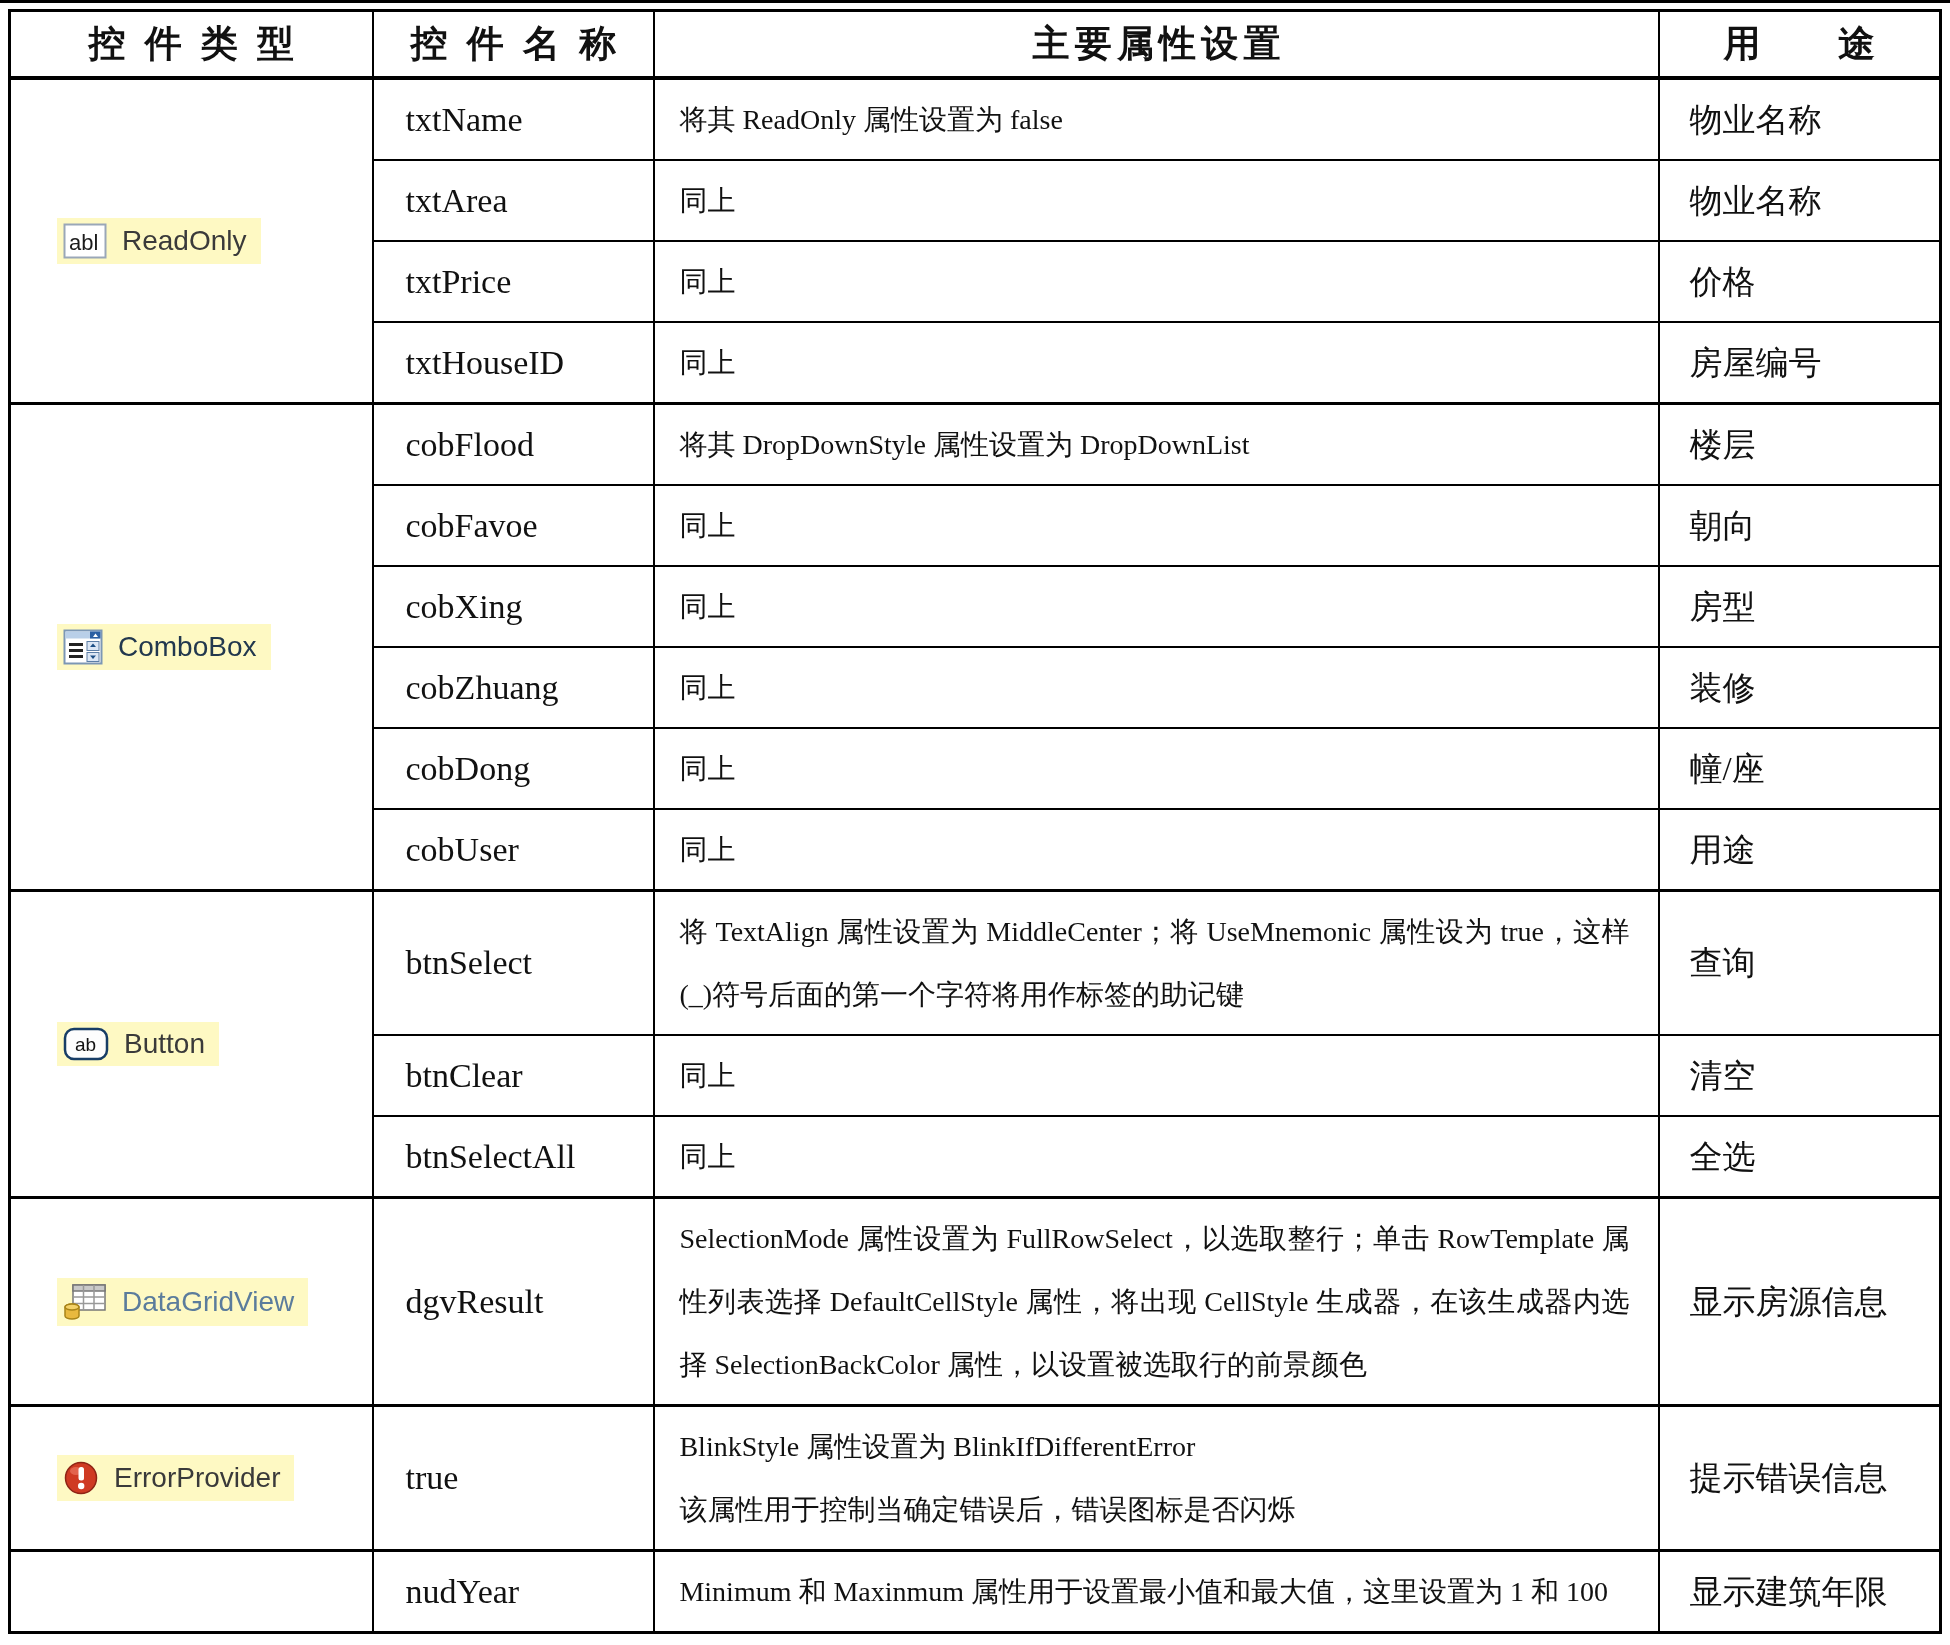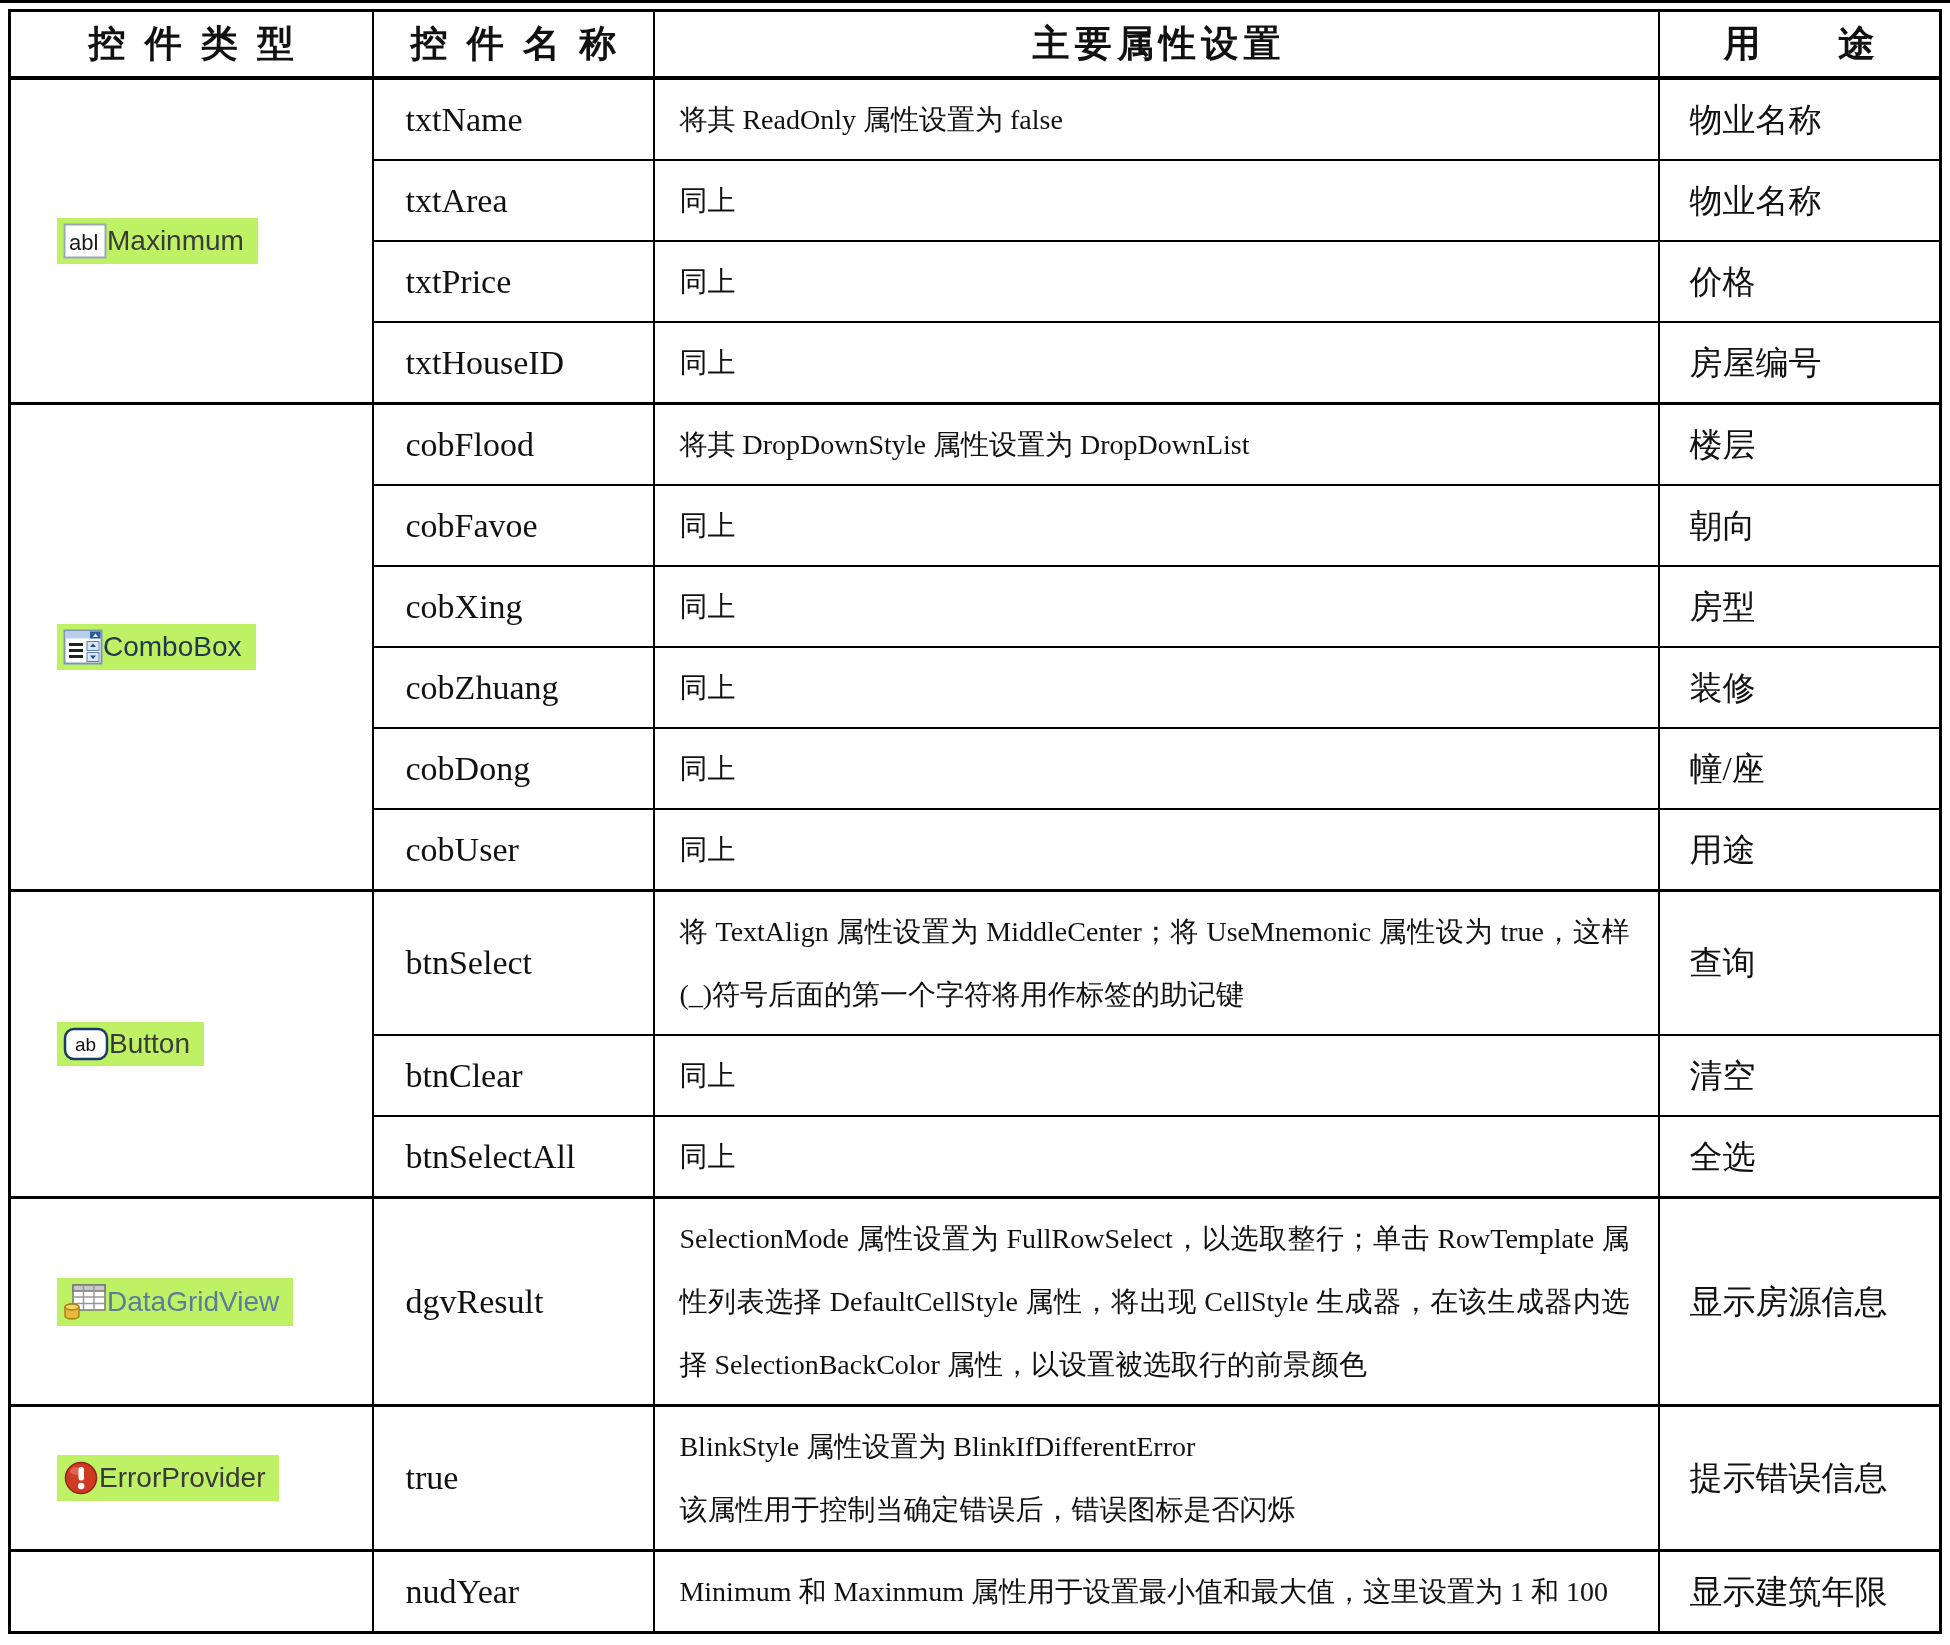--- a/index.html
+++ b/index.html
@@ -43,22 +43,22 @@
     padding:8px 28px 8px 24px; line-height:63px;
     white-space:pre-line;
   }
   td.purpose-cell {
     font-size:33px; text-align:left;
     padding:2px 6px 2px 30px; line-height:60px;
   }
   td.type-cell { padding:2px 8px 2px 46px; text-align:left; }
 
   .toolbox-label {
-    display:inline-flex; align-items:center; 
-    background:#bef264; padding:5px 14px 5px 6px;
+    display:inline-flex; align-items:center; gap:15px;
+    background:#fef9c3; padding:5px 14px 5px 6px;
     font-family:"Liberation Sans","DejaVu Sans",sans-serif;
     font-size:28px; white-space:nowrap;
   }
   .tb-dark  { color:#3a3a3a; }
   .tb-navy  { color:#22384e; }
   .tb-blue  { color:#5b7c9c; }
   .icon { display:inline-flex; flex:0 0 auto; }
 
   
   .sp-wide   { letter-spacing:0.52em; margin-right:-0.52em; }
@@ -89,21 +89,21 @@
 
     <tr class="r-single">
       <td class="type-cell" rowspan="4">
         <span class="toolbox-label tb-dark">
           <span class="icon">
             <svg width="44" height="36" viewBox="0 0 44 36">
                 <rect x="1.5" y="1.5" width="41" height="33" fill="#fff" stroke="#9aa7b8" stroke-width="2"></rect>
                 <text x="6" y="27" font-size="22" fill="#1b1b1b" font-family="Liberation Sans, sans-serif">abl</text>
               </svg>
           </span>
-          <span>Maxinmum</span>
+          <span>ReadOnly</span>
         </span>
       </td>
       <td class="name-cell">txtName</td>
       <td class="props-cell">将其 ReadOnly 属性设置为 false</td>
       <td class="purpose-cell">物业名称</td>
     </tr>
     <tr class="r-single">
       <td class="name-cell">txtArea</td>
       <td class="props-cell">同上</td>
       <td class="purpose-cell">物业名称</td>

